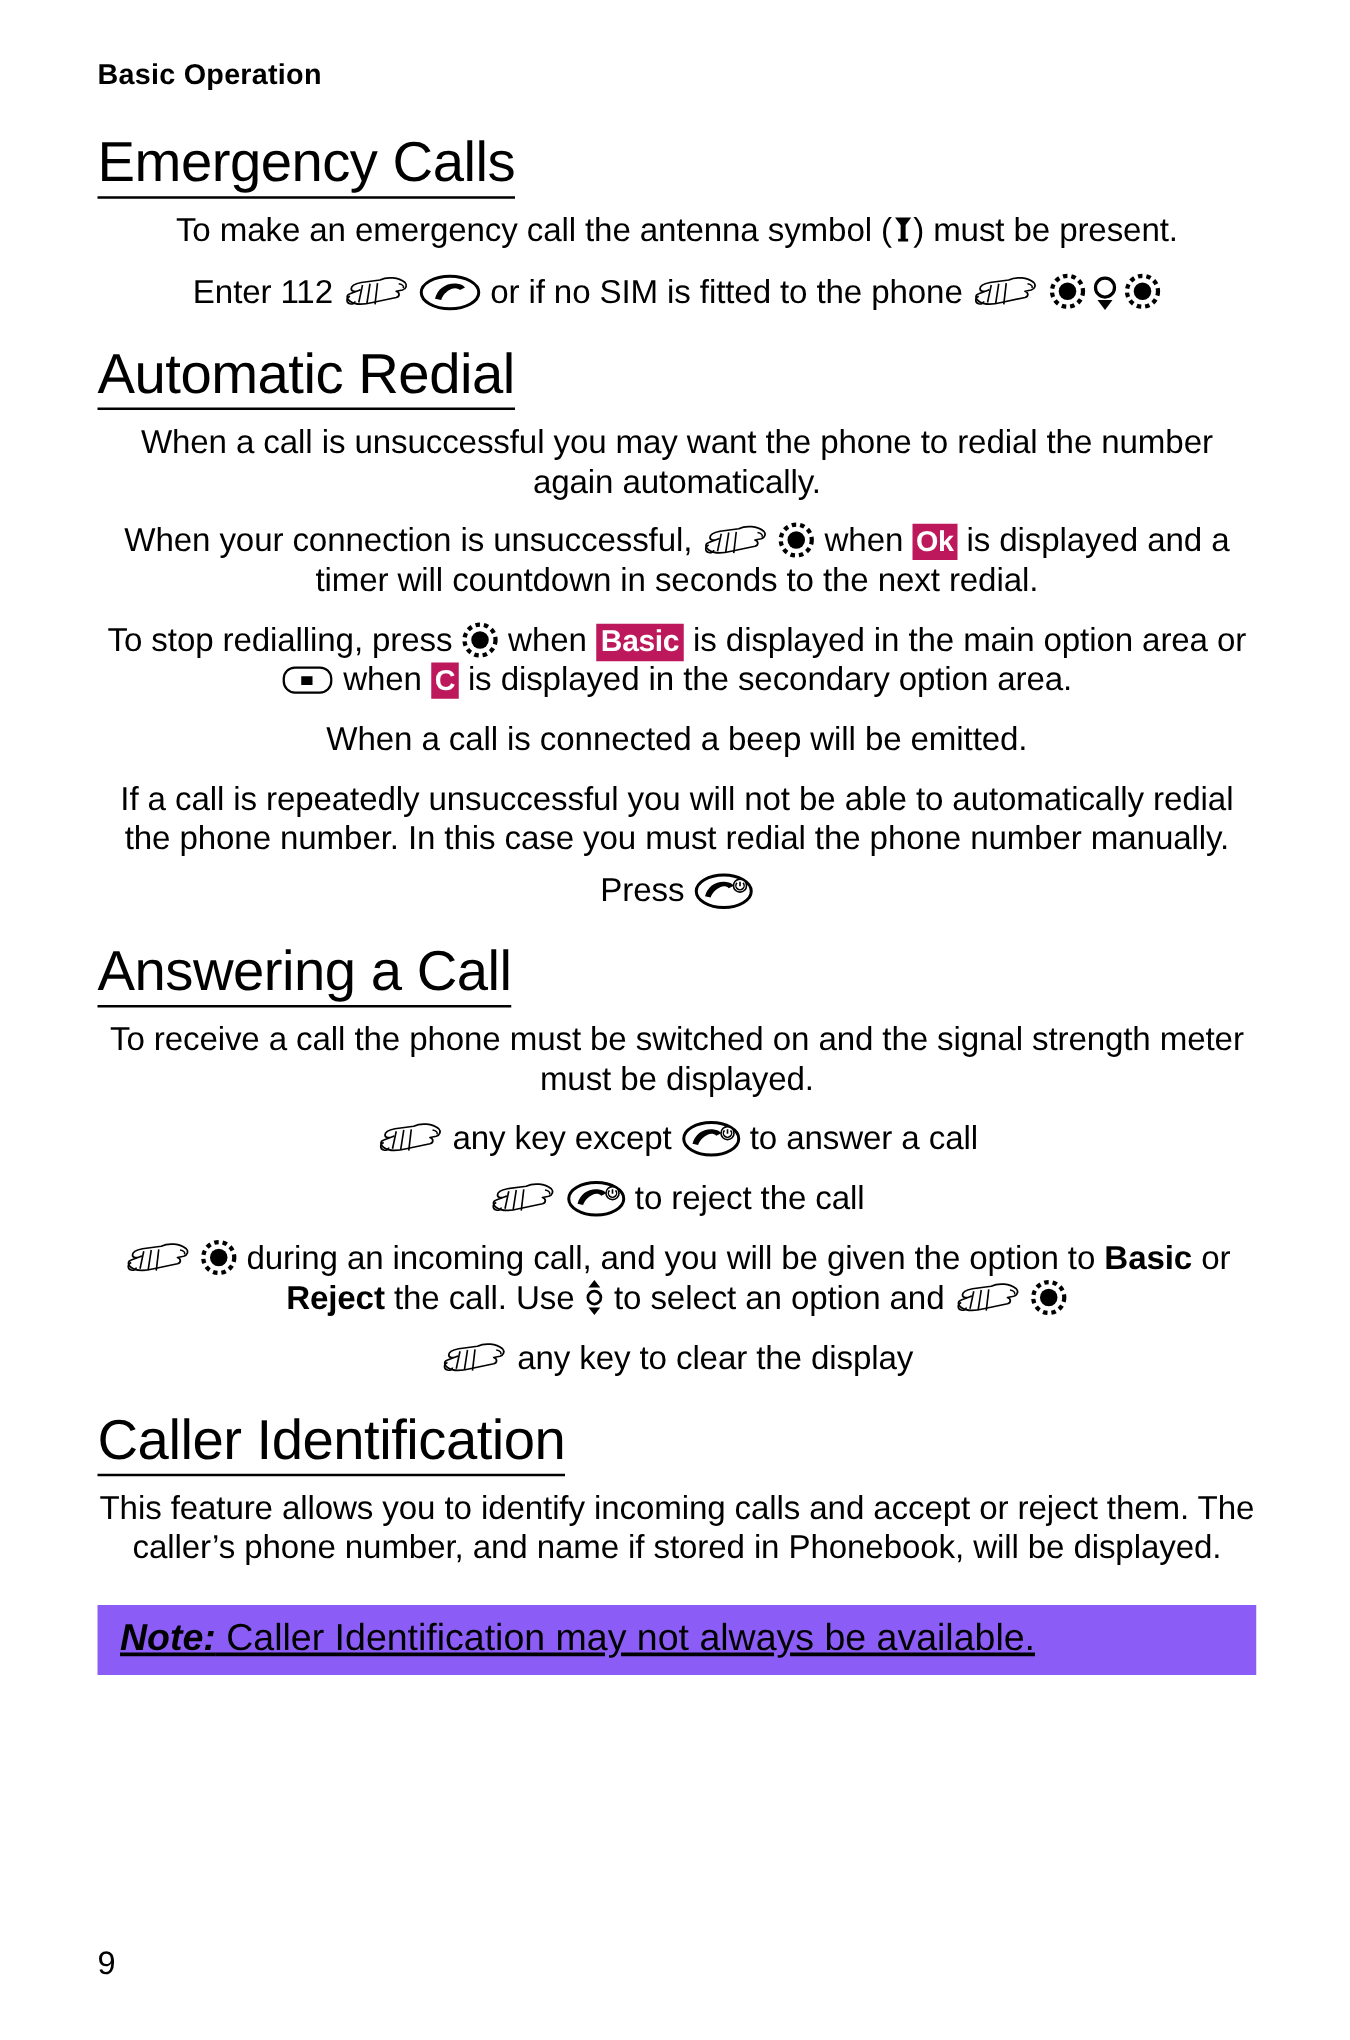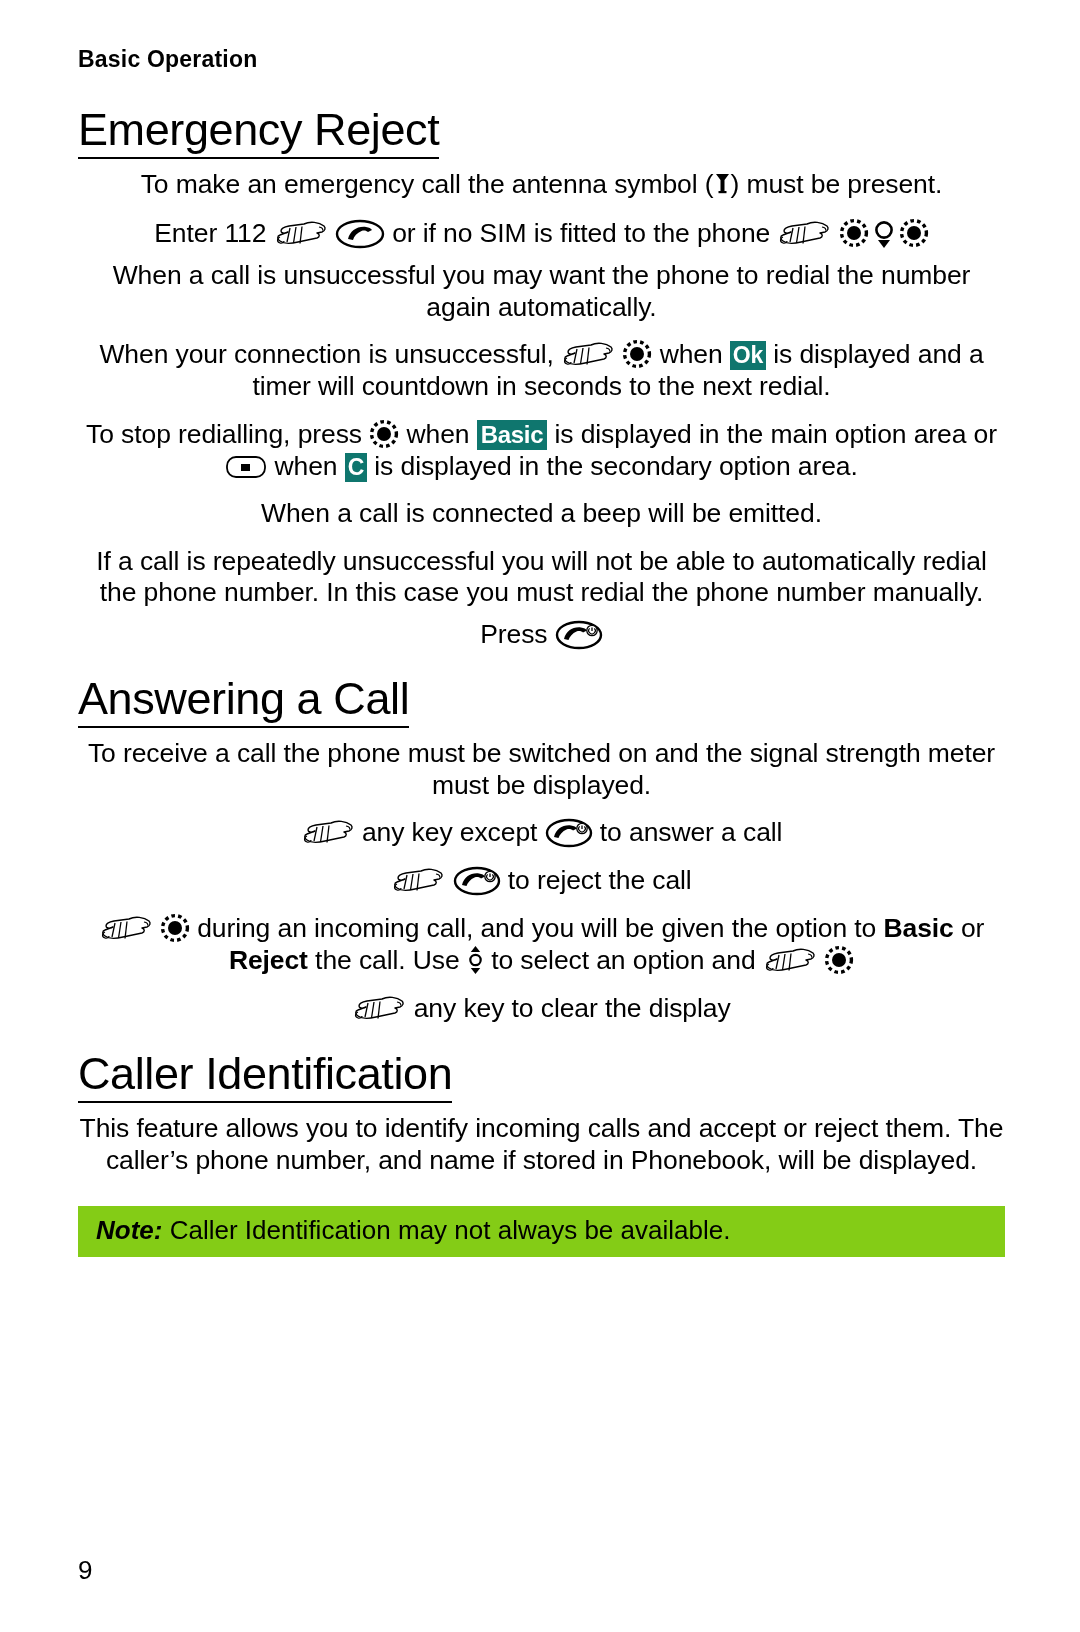--- a/index.html
+++ b/index.html
@@ -46,21 +46,21 @@
     margin:16px 0 0 0;
     letter-spacing:-0.1px;
     text-align:center;
   }
   p.body.first{margin-top:10px;}
   .indent{margin-left:85px;}
   .b{font-weight:bold;}
 
   
   .badge{
-    background:#0f766e;
+    background:#be185d;
     color:#fff;
     font-weight:bold;
     font-size:24px;
     padding:1px 4px 2px 4px;
     letter-spacing:-0.3px;
     white-space:nowrap;
   }
   .badge.sm{padding:1px 3px 2px 3px;font-size:23px;}
 
   
@@ -74,45 +74,46 @@
   .ico-send{width:50px;height:30px;vertical-align:-7px;}
   .ico-end{width:48px;height:30px;vertical-align:-7px;}
   .ico-sel{width:30px;height:30px;vertical-align:-6px;}
   .ico-nav{width:30px;height:34px;vertical-align:-8px;}
   .ico-navsm{width:17px;height:30px;vertical-align:-6px;}
   .ico-soft{width:42px;height:28px;vertical-align:-6px;}
   .ico-ant{width:17px;height:26px;vertical-align:-4px;}
 
   
   .note{
-    background:#84cc16;
+    background:#8b5cf6;
     margin:30px 0 0 0;
     padding:9px 14px 11px 18px;
-    font-size:26px;
+    font-size:30px;
     line-height:1.2;
+    text-decoration:underline;
   }
   .note .lbl{font-weight:bold;font-style:italic;}
 
   
   .folio{
     position:absolute;
     left:78px;
     bottom:46px;
     font-size:26px;
   }
 </style>
 </head>
 <body>
 
 <div class="page">
 
   <div class="running-head">Basic Operation</div>
 
   <div id="content">
-      <div class="h1-wrap"><h1 class="h1">Emergency Reject</h1></div>
+      <div class="h1-wrap"><h1 class="h1">Emergency Calls</h1></div>
       <p class="body first">To make an emergency call the antenna symbol (<span class="ico ico-ant"><svg viewBox="0 0 17 26">
             <path d="M2 3 L15 3 L10.5 9 L10.5 21 L6.5 21 L6.5 9 Z" fill="#000"></path>
             <rect x="4.5" y="20" width="8" height="2.2" fill="#000"></rect>
           </svg></span>) must be present.</p>
       <p class="body">Enter 112 <span class="ico ico-hand"><svg viewBox="0 0 54 32">
             <path d="M30 6 C36 3 45 4 50 8 C52 10 51 13 48 14 L43 15 C46 16 46 19 43 20 L24 24 C16 26 10 26 6 23 C3 21 3 18 6 17 L14 14 C10 16 7 15 7 13 C7 11 10 9 15 8 L30 6 Z" fill="#ffffff" stroke="#000" stroke-width="1.4" stroke-linejoin="round"></path>
             <path d="M16 10 L13 24" stroke="#000" stroke-width="1.3" fill="none"></path>
             <path d="M22 9 L19.5 25" stroke="#000" stroke-width="1.3" fill="none"></path>
             <path d="M28 8.5 L26 25.5" stroke="#000" stroke-width="1.3" fill="none"></path>
             <path d="M45 9 C48 9.5 49.5 11 48.5 12.5" stroke="#000" stroke-width="1.2" fill="none"></path>
@@ -130,20 +131,21 @@
           </svg></span> <span class="ico ico-sel"><svg viewBox="0 0 30 30">
             <circle cx="15" cy="15" r="12.4" fill="none" stroke="#000" stroke-width="3.4" stroke-dasharray="3.6 3.2"></circle>
             <circle cx="15" cy="15" r="7" fill="#000"></circle>
           </svg></span><span class="ico ico-nav"><svg viewBox="0 0 30 34">
             <circle cx="15" cy="14" r="7.6" fill="none" stroke="#000" stroke-width="2.6"></circle>
             <path d="M9 24 L21 24 L15 32 Z" fill="#000"></path>
           </svg></span><span class="ico ico-sel"><svg viewBox="0 0 30 30">
             <circle cx="15" cy="15" r="12.4" fill="none" stroke="#000" stroke-width="3.4" stroke-dasharray="3.6 3.2"></circle>
             <circle cx="15" cy="15" r="7" fill="#000"></circle>
           </svg></span></p>
+      <div class="h1-wrap"><h1 class="h1">Automatic Redial</h1></div>
       <p class="body first">When a call is unsuccessful you may want the phone to redial the number again automatically.</p>
       <p class="body">When your connection is unsuccessful, <span class="ico ico-hand"><svg viewBox="0 0 54 32">
             <path d="M30 6 C36 3 45 4 50 8 C52 10 51 13 48 14 L43 15 C46 16 46 19 43 20 L24 24 C16 26 10 26 6 23 C3 21 3 18 6 17 L14 14 C10 16 7 15 7 13 C7 11 10 9 15 8 L30 6 Z" fill="#ffffff" stroke="#000" stroke-width="1.4" stroke-linejoin="round"></path>
             <path d="M16 10 L13 24" stroke="#000" stroke-width="1.3" fill="none"></path>
             <path d="M22 9 L19.5 25" stroke="#000" stroke-width="1.3" fill="none"></path>
             <path d="M28 8.5 L26 25.5" stroke="#000" stroke-width="1.3" fill="none"></path>
             <path d="M45 9 C48 9.5 49.5 11 48.5 12.5" stroke="#000" stroke-width="1.2" fill="none"></path>
             <path d="M6 19 C3 20 2.5 24 6 25 C8 25.6 10 24.5 10 23" stroke="#000" stroke-width="1.3" fill="none"></path>
           </svg></span> <span class="ico ico-sel"><svg viewBox="0 0 30 30">
             <circle cx="15" cy="15" r="12.4" fill="none" stroke="#000" stroke-width="3.4" stroke-dasharray="3.6 3.2"></circle>

